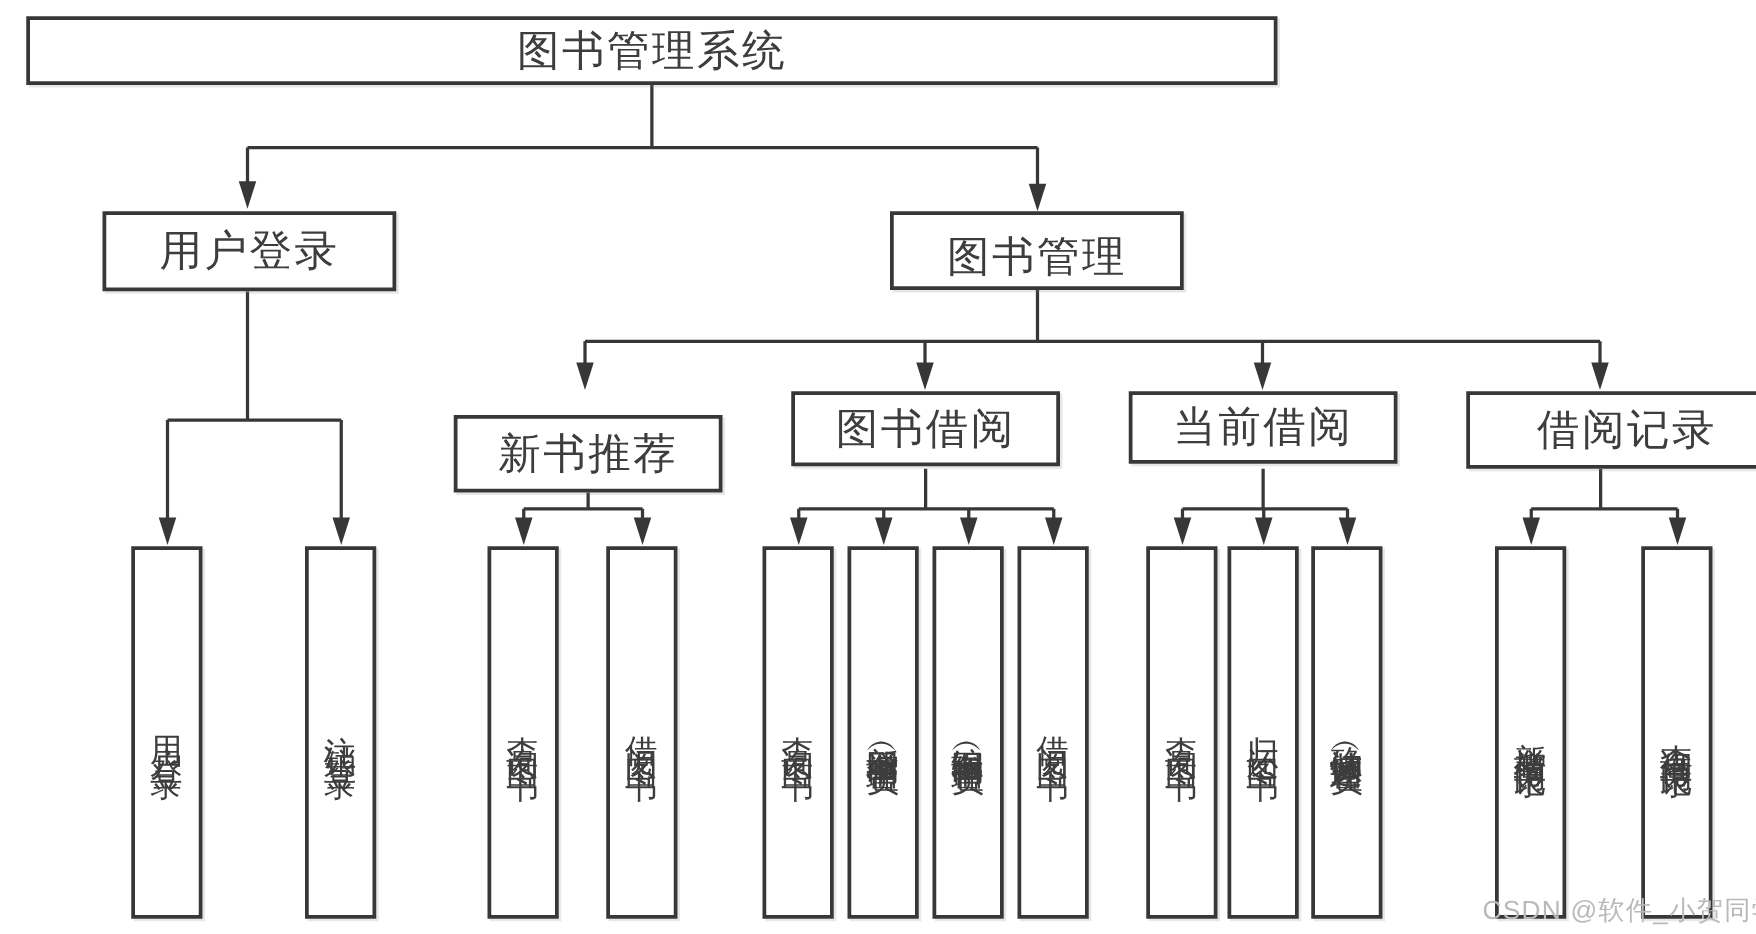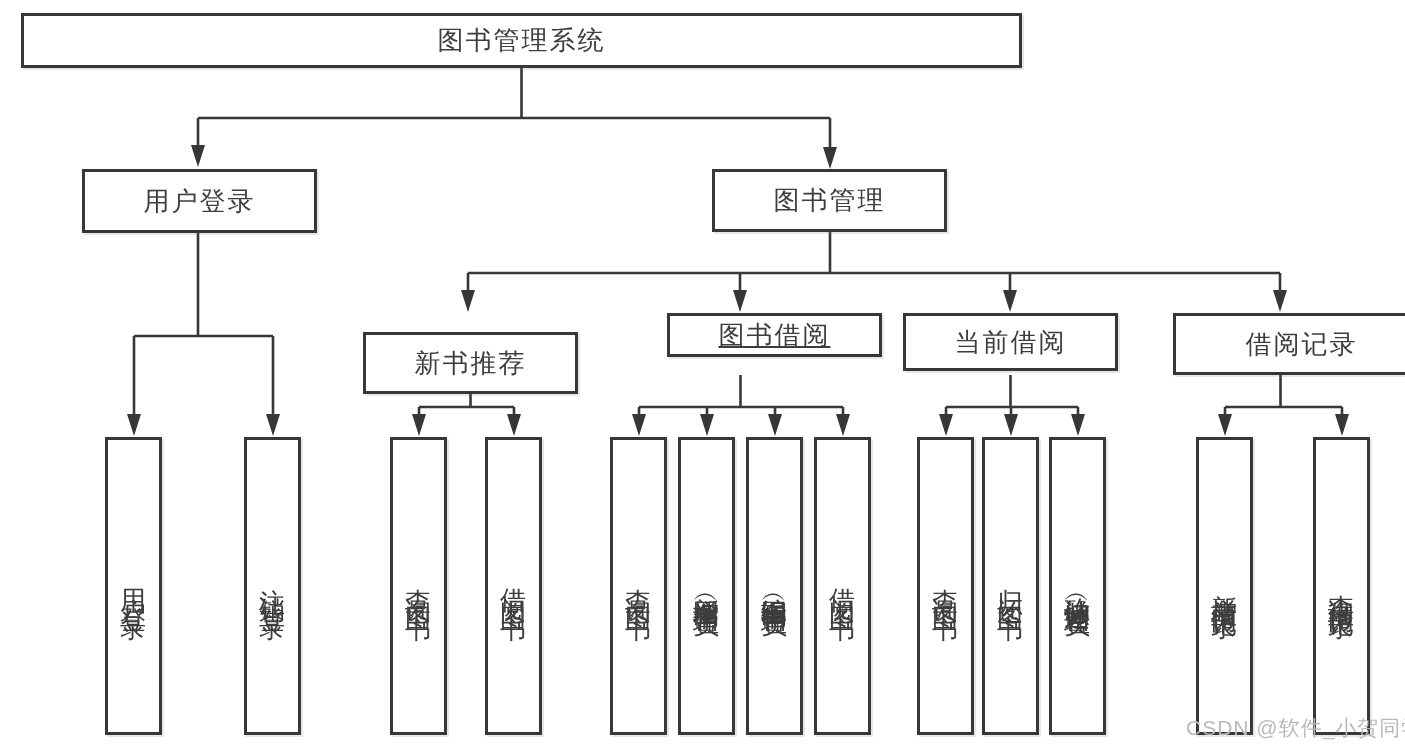--- a/index.html
+++ b/index.html
@@ -21,21 +21,21 @@
     box-sizing: border-box;
     border: 3px solid #373737;
     background: #ffffff;
     color: #3d3d3d;
     display: flex;
     align-items: center;
     justify-content: center;
     z-index: 2;
     box-shadow: 2px 2px 0 rgba(120,120,120,0.18);
   }
-  .hbox { font-size: 26px; letter-spacing: 2px; white-space: nowrap; }
+  .hbox { font-size: 34px; letter-spacing: 2px; white-space: nowrap; }
   .vtext {
     writing-mode: vertical-rl;
     text-orientation: mixed;
     font-size: 26px;
     line-height: 1;
     white-space: nowrap;
   }
   .v4 { letter-spacing: 9px; }
   .v6 { letter-spacing: 4px; }
   .v9 { letter-spacing: 2px; }
@@ -84,28 +84,28 @@
              M1335 414 L1349 414 L1342 436 Z"></path>
   </svg>
 
   <div class="box hbox" style="left:21px; top:13px; width:1001px; height:55px;">
     <span>图书管理系统</span>
   </div>
 
   <div class="box hbox" style="left:82px; top:169px; width:235px; height:64px;">
     <span>用户登录</span>
   </div>
-  <div class="box hbox" style="left:712px; top:169px; width:235px; height:63px;">
+  <div class="box hbox" style="left:712px; top:169px; width:235px; height:63px;align-items:flex-end;">
     <span>图书管理</span>
   </div>
 
   <div class="box hbox" style="left:363px; top:313px; width:215px; height:62px;margin-top:19px;">
     <span>新书推荐</span>
   </div>
-  <div class="box hbox" style="left:667px; top:313px; width:215px; height:44px;text-decoration:underline;">
+  <div class="box hbox" style="left:633px; top:313px; width:215px; height:60px;">
     <span>图书借阅</span>
   </div>
   <div class="box hbox" style="left:903px; top:313px; width:215px; height:58px;">
     <span>当前借阅</span>
   </div>
   <div class="box hbox" style="left:1173px; top:313px; width:257px; height:62px;">
     <span>借阅记录</span>
   </div>
 
   <div class="box" style="left:105px; top:437px; width:57px; height:298px;">

